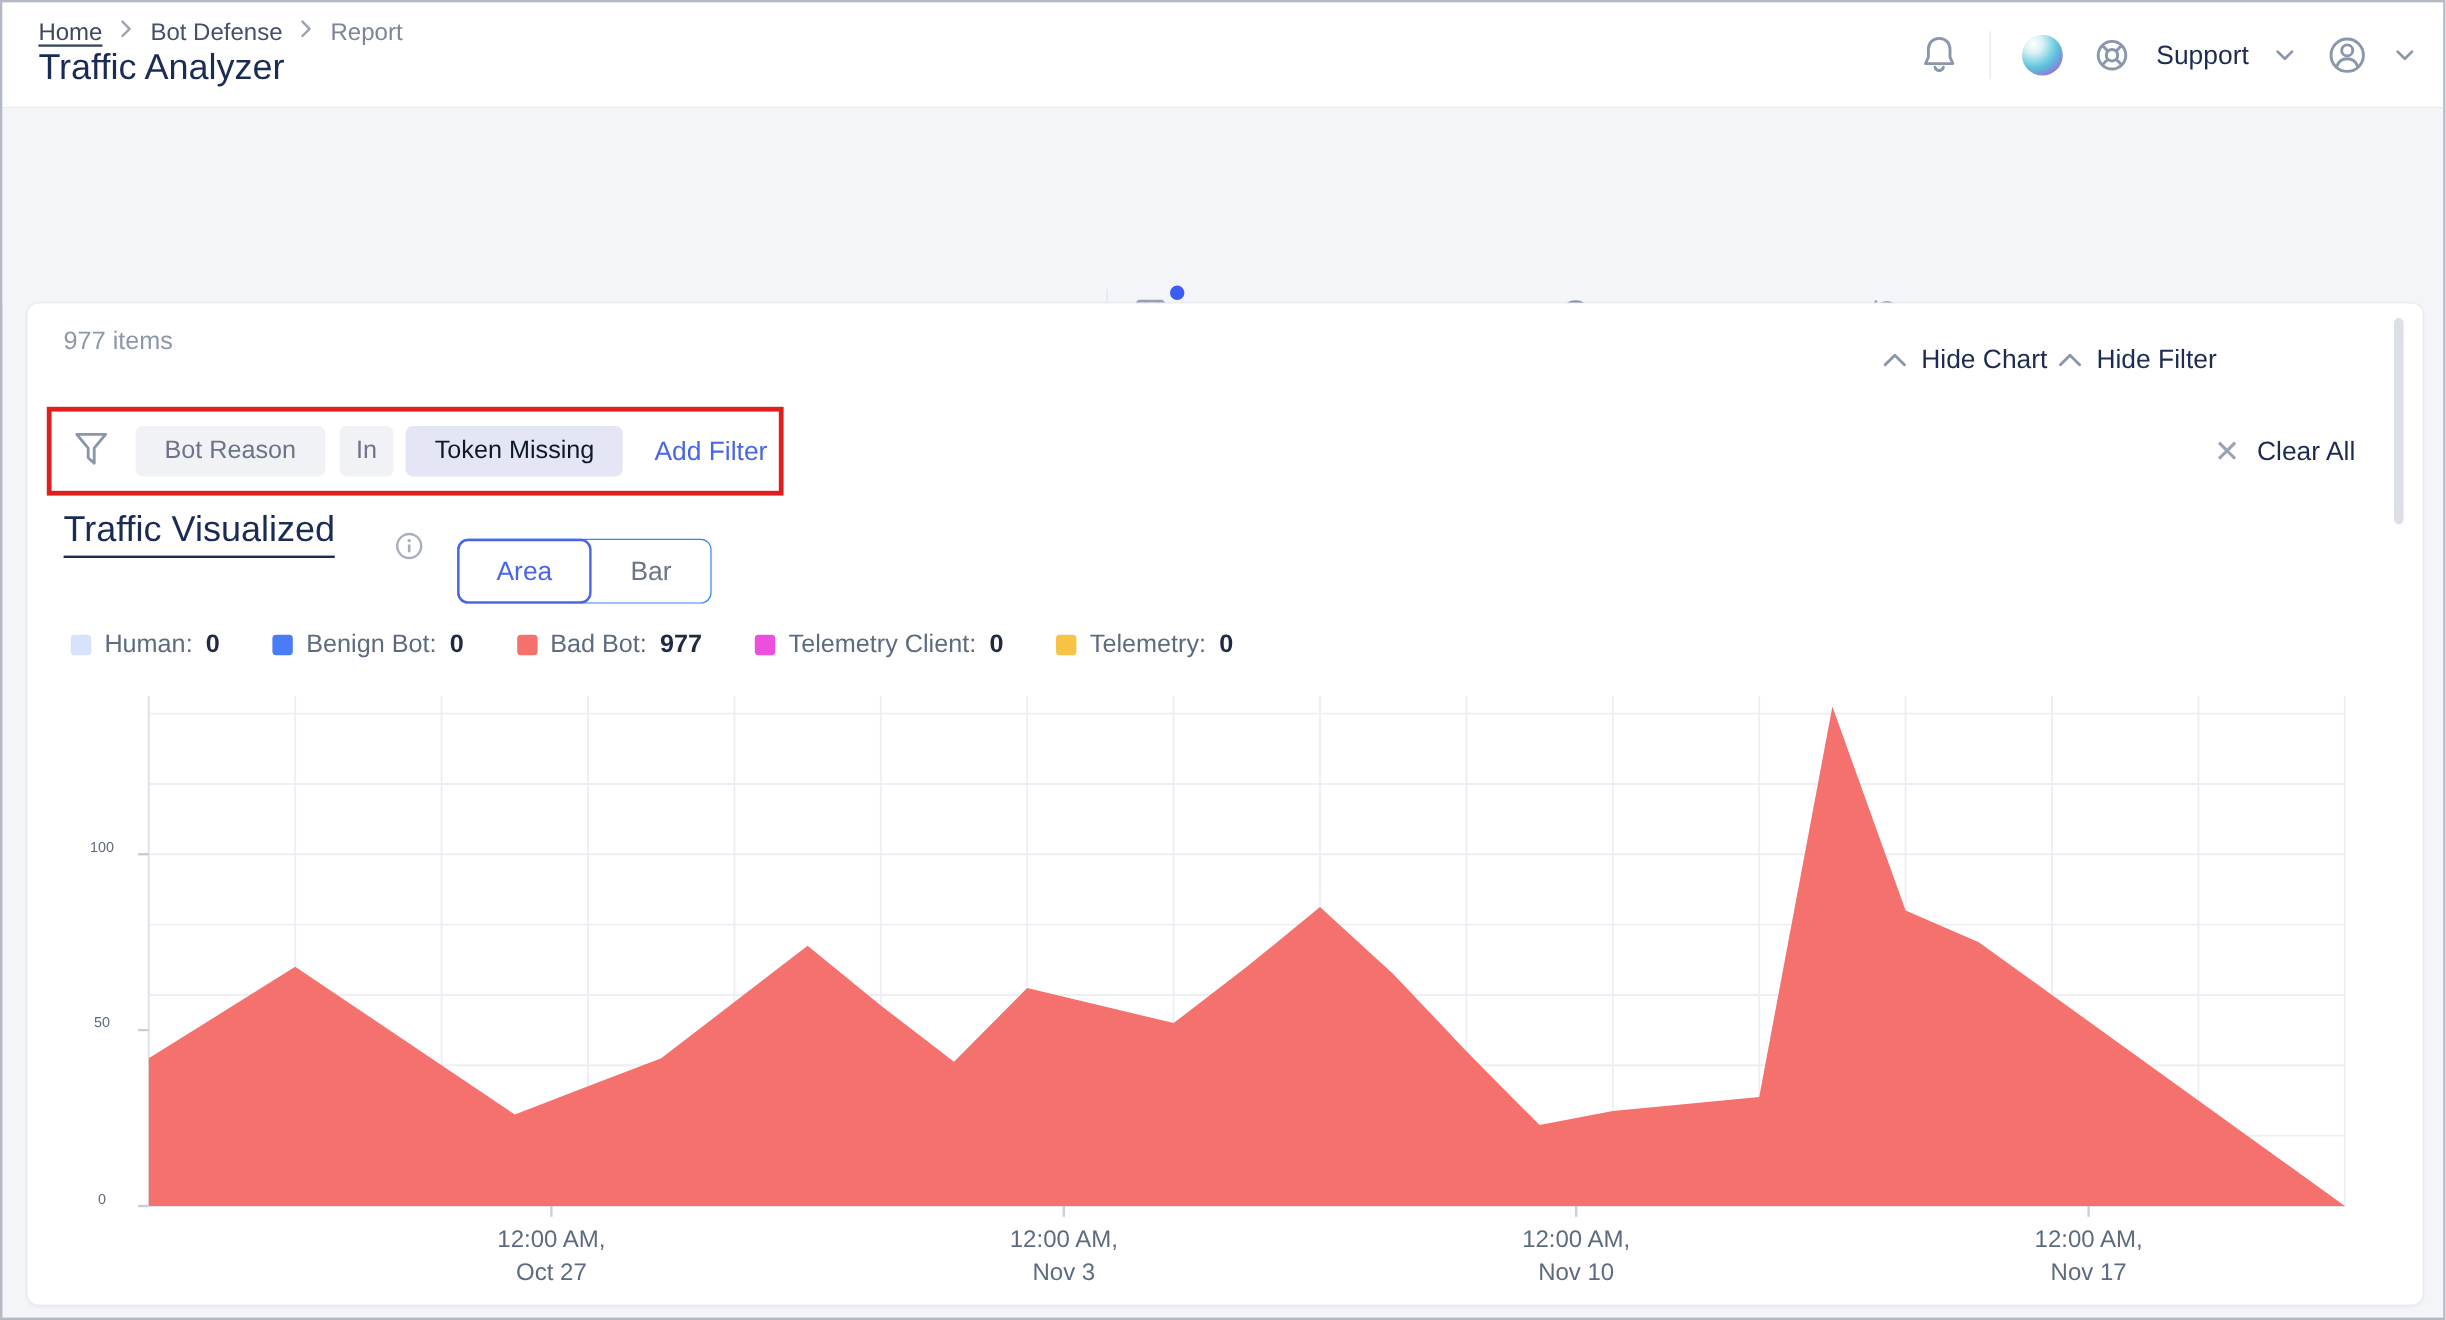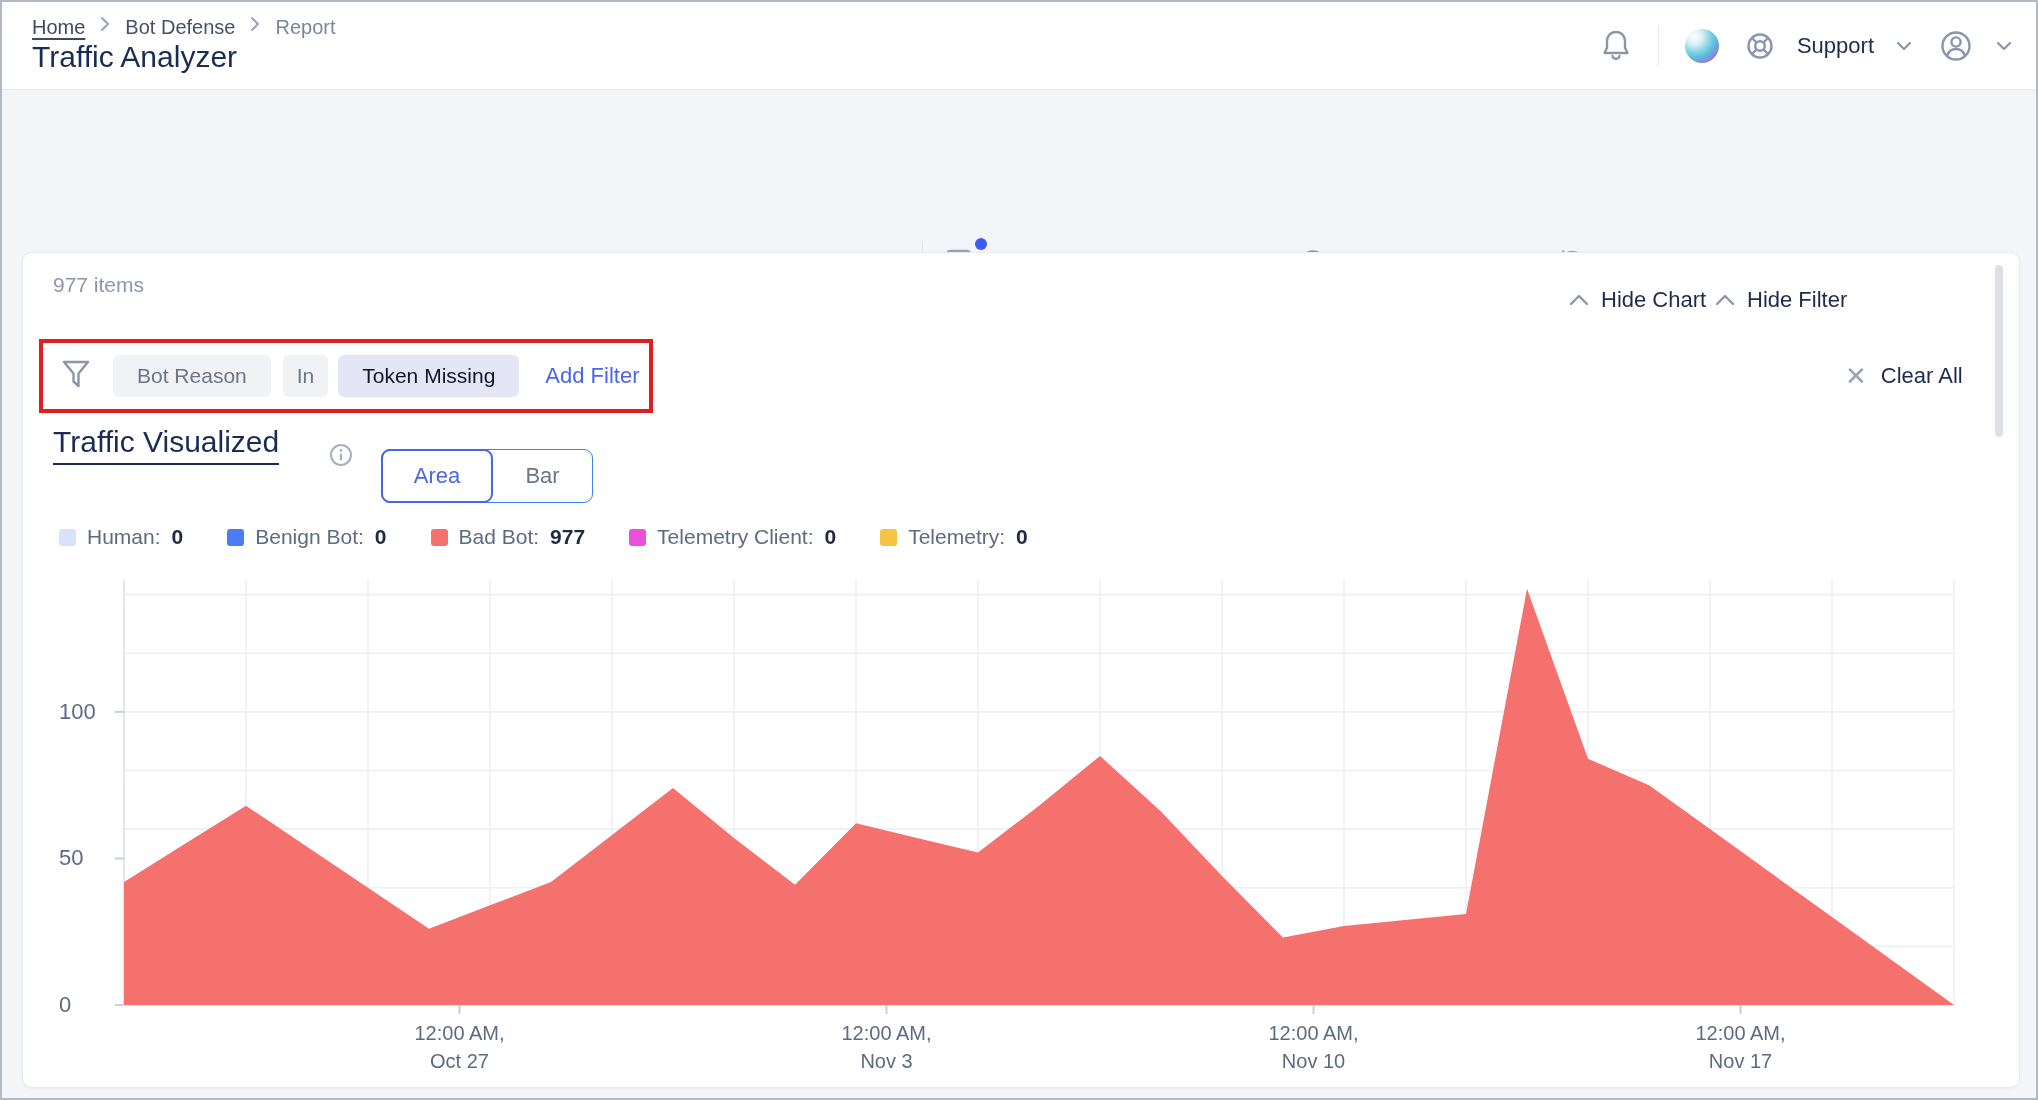--- a/index.html
+++ b/index.html
@@ -55,21 +55,21 @@
 
   
   .legend{position:absolute;left:36px;top:272px;display:flex;align-items:center;gap:44px;}
   .legend-item{display:flex;align-items:center;gap:11px;cursor:pointer;}
   .legend-swatch{width:17px;height:17px;border-radius:3px;}
   .legend-label{font-size:21px;color:#5d6b80;}
   .legend-value{font-size:21px;font-weight:700;color:#1f2940;}
 
   
   .chart-svg{position:absolute;left:101px;top:327px;overflow:visible;}
-  .y-tick-label{position:absolute;width:52px;text-align:left;font-size:22px;color:#5d6b80;}
+  .y-tick-label{position:absolute;width:52px;text-align:center;font-size:12px;color:#5d6b80;}
   .x-tick-label{position:absolute;width:180px;text-align:center;font-size:20px;line-height:28px;color:#5d6b80;}
 </style>
 </head>
 <body>
 
 <div class="page">
 
   <div class="header">
     <div class="breadcrumb">
       <span class="crumb-home">Home</span>

